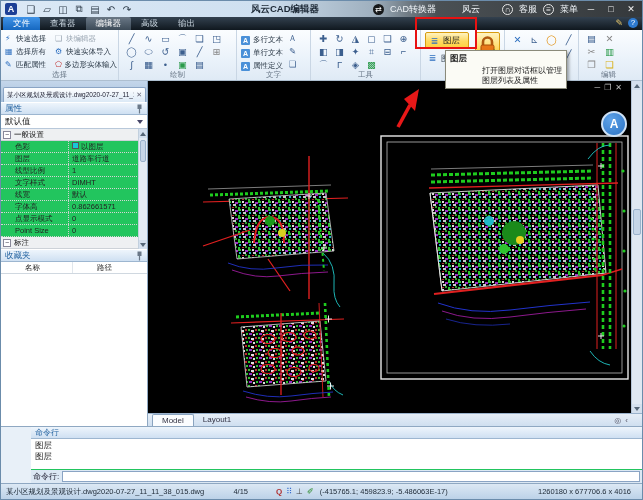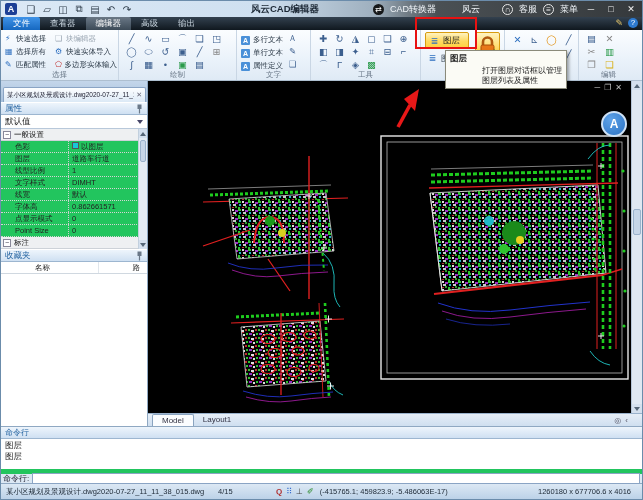--- a/index.html
+++ b/index.html
@@ -88,53 +88,53 @@
   .prow.sec { background:#eef0f2; border-bottom:1px solid #cdd2d8; padding-left:2px; gap:3px; color:#111; }
   .exp { width:8px; height:8px; border:1px solid #889; background:#fff; font-size:7px; line-height:6px; text-align:center; color:#334; }
   .sw { display:inline-block; width:7px; height:7px; background:#18c8d8; border:1px solid #555; }
   .gscroll { position:absolute; right:0; top:0; bottom:0; width:9px; background:#e4ecf4; border-left:1px solid #c2d0de; }
   .gthumb { position:absolute; left:1px; right:1px; top:11px; height:22px; background:#c6d6e8; border:1px solid #9ab2cc; border-radius:2px; }
   .sarr { position:absolute; left:0; right:0; height:9px; background:#d4e0ee; display:flex; align-items:center; justify-content:center; }
   .sarr.up { top:0; } .sarr.dn { bottom:0; }
   .tri-up { width:0; height:0; border-left:3px solid transparent; border-right:3px solid transparent; border-bottom:4px solid #567; }
   .tri-dn { width:0; height:0; border-left:3px solid transparent; border-right:3px solid transparent; border-top:4px solid #567; }
   .favcols { height:12px; background:#fff; border-bottom:1px solid #d0d8e0; display:flex; font-size:7.5px; color:#222; }
-  .favcols span { padding-left:6px; line-height:12px;margin-left:28px; }
+  .favcols span { padding-left:24px; line-height:12px; }
   .favcols .c1 { width:72px; border-right:1px solid #e0e6ec; }
   .favbody { flex:1; background:#fff; }
 
   
   .canvas-wrap { position:relative; flex:1; background:#000; }
   .cad-svg { position:absolute; left:0; top:0; }
   .mdi-ctl { position:absolute; top:2px; right:16px; color:#c2c2c2; font-size:8px; letter-spacing:4px; z-index:5; }
   .transbtn { position:absolute; top:30px; right:15px; width:26px; height:26px; border-radius:50%;
     background:radial-gradient(circle at 35% 30%,#5ea2e8,#2a72c4); border:2px solid #cfe2f6; color:#fff;
     font-size:12px; font-weight:bold; text-align:center; line-height:22px; z-index:5; }
   .vscroll { position:absolute; right:0; top:0; bottom:13px; width:11px; background:#dfe8f2; border-left:1px solid #b6c6d8; z-index:4; }
   .vthumb { position:absolute; left:1px; right:1px; top:128px; height:26px; background:#c6d6e8; border:1px solid #9ab2cc; border-radius:2px; }
   .modeltabs { position:absolute; left:0; right:0; bottom:0; height:13px; background:linear-gradient(#e6eef7,#cfdff0);
     border-top:1px solid #9ab2cc; display:flex; align-items:stretch; padding-left:4px; z-index:4; }
   .mdtab { font-size:8px; color:#334; padding:0 9px; line-height:12px; }
   .mdtab.active { background:#fbfdff; border:1px solid #8aa4c0; border-bottom:none; border-radius:2px 2px 0 0; }
   .mt-right { margin-left:auto; display:flex; align-items:center; gap:4px; padding-right:14px; font-size:8px; color:#556; }
 
   
-  .cmd { height:57px; display:flex; flex-direction:column; border-top:1px solid #8fa8c2; }
+  .cmd { height:57px; display:flex; flex-direction:column; border-top:1px solid #8fa8c2;padding-left:30px; }
   .cmdhead { height:12px; background:linear-gradient(#eef5fc,#cfe0f2); border-bottom:1px solid #9db6d0;
     font-size:8px; color:#1e5f9e; padding:0 4px; line-height:11px; }
   .cmdhist { flex:1; background:#fff; font-size:8.5px; color:#222; padding:1px 4px; line-height:1.25; }
-  .cmdrow { height:14px; background:#dce8f4; border-top:5px solid #22c55e; display:flex; align-items:center; padding:0 2px; gap:3px; }
+  .cmdrow { height:14px; background:#dce8f4; border-top:1px solid #22c55e; display:flex; align-items:center; padding:0 2px; gap:3px; }
   .cmdrow .cl { font-size:8px; color:#223; }
   .cmdrow input { flex:1; height:11px; border:1px solid #8aa4c4; background:#fff; font-size:8px; padding:0 2px; }
 
   
   .status { height:16px; background:linear-gradient(#dce8f4,#bcd2e8); border-top:1px solid #8fa8c2;
     display:flex; align-items:center; font-size:7.5px; color:#1c2835; padding:0 5px; }
   .st-file { width:212px; white-space:nowrap; overflow:hidden; }
-  .st-count { width:30px; }
+  .st-count { width:30px;text-align:right; }
   .st-icons { display:flex; gap:4px; margin:0 4px 0 28px; align-items:center; }
   .st-icons span { font-size:8px; }
   .st-coords { margin-left:2px; }
   .st-ext { margin-left:auto; padding-right:6px; }
   .frame-bot { height:2px; background:#cfe0f0; }
 </style>
 </head>
 <body>
 
 <div id="app">

